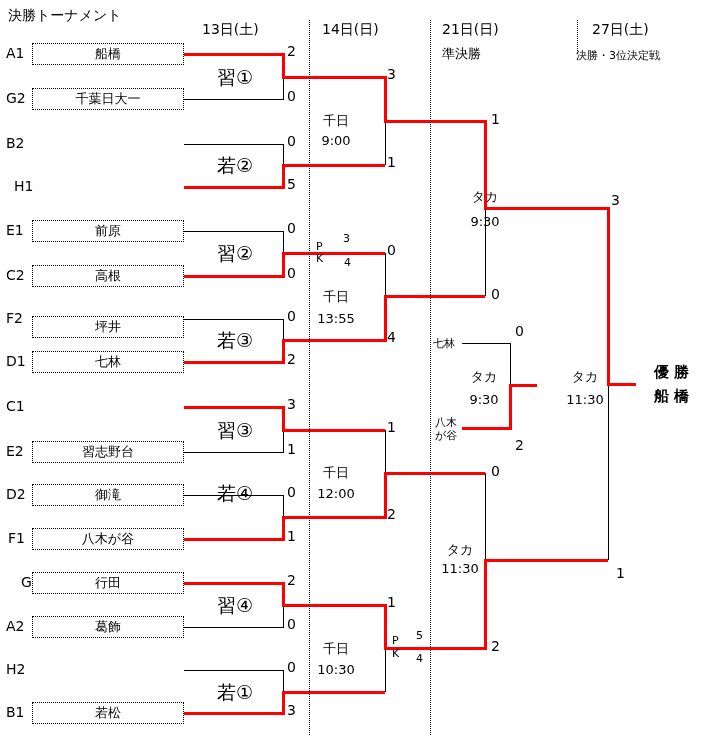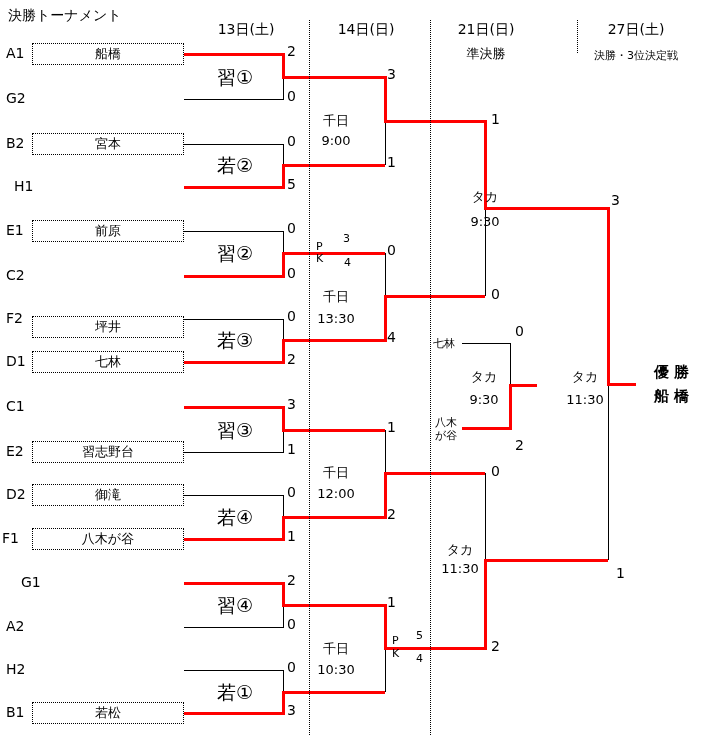--- a/index.html
+++ b/index.html
@@ -11,21 +11,21 @@
   .score{left:287px;width:16px}
   .s2{left:387px;width:16px}
   .s3{left:491px;width:16px}
   .mlabel{position:absolute;left:203px;width:64px;text-align:center;
           font-size:19px;line-height:22px}
   .v{position:absolute;width:52px;text-align:center;font-size:13px;line-height:15px}
   .pk{position:absolute;font-size:11px;line-height:12px}
   .mini{position:absolute;font-size:11px;line-height:13px}
   .champ{position:absolute;left:654px;font-size:15px;font-weight:bold;
          letter-spacing:5px;line-height:15px;white-space:nowrap}
-  .hdr{width:88px;text-align:center}
+  .hdr{width:88px;text-align:left}
   .dot{position:absolute;width:0;border-left:1px dotted #000}
   svg.lines{position:absolute;left:0;top:0}
   .lose{stroke:#000;stroke-width:1;fill:none}
   .win{stroke:#ff0000;stroke-width:3;fill:none}
 </style>
 </head>
 <body>
 
 <div class="stage">
 
@@ -73,38 +73,41 @@
   <div class="t hdr" style="left:592px;top:21px;font-size:14px">27日(土)</div>
   <div class="t hdr" style="left:576px;top:48px;font-size:11px;width:120px">決勝・3位決定戦</div>
 
   <div class="t" style="left:6px;top:45px">A1</div>
   <div class="box" style="top:43px">
       <span>船橋</span>
     </div>
   <div class="t score" style="top:43px">2</div>
 
   <div class="t" style="left:6px;top:90px">G2</div>
+  <div class="box" style="top:88px">
+      <span>千葉日大一</span>
+    </div>
   <div class="t score" style="top:88px">0</div>
 
   <div class="t" style="left:6px;top:135px">B2</div>
-  <div class="box" style="top:133px">
-      <span>宮本</span>
-    </div>
   <div class="t score" style="top:133px">0</div>
 
   <div class="t" style="left:14px;top:178px">H1</div>
   <div class="t score" style="top:176px">5</div>
 
   <div class="t" style="left:6px;top:222px">E1</div>
   <div class="box" style="top:220px">
       <span>前原</span>
     </div>
   <div class="t score" style="top:220px">0</div>
 
   <div class="t" style="left:6px;top:267px">C2</div>
+  <div class="box" style="top:265px">
+      <span>高根</span>
+    </div>
   <div class="t score" style="top:265px">0</div>
 
   <div class="t" style="left:6px;top:310px">F2</div>
   <div class="box" style="top:316px">
       <span>坪井</span>
     </div>
   <div class="t score" style="top:308px">0</div>
 
   <div class="t" style="left:6px;top:353px">D1</div>
   <div class="box" style="top:351px">
@@ -120,64 +123,70 @@
       <span>習志野台</span>
     </div>
   <div class="t score" style="top:441px">1</div>
 
   <div class="t" style="left:6px;top:486px">D2</div>
   <div class="box" style="top:484px">
       <span>御滝</span>
     </div>
   <div class="t score" style="top:484px">0</div>
 
-  <div class="t" style="left:2px;top:530px">F1</div>
+  <div class="t" style="left:8px;top:530px">F1</div>
   <div class="box" style="top:528px">
       <span>八木が谷</span>
     </div>
   <div class="t score" style="top:528px">1</div>
 
   <div class="t" style="left:21px;top:574px">G1</div>
+  <div class="box" style="top:572px">
+      <span>行田</span>
+    </div>
   <div class="t score" style="top:572px">2</div>
 
   <div class="t" style="left:6px;top:618px">A2</div>
+  <div class="box" style="top:616px">
+      <span>葛飾</span>
+    </div>
   <div class="t score" style="top:616px">0</div>
 
   <div class="t" style="left:6px;top:661px">H2</div>
   <div class="t score" style="top:659px">0</div>
 
   <div class="t" style="left:6px;top:704px">B1</div>
   <div class="box" style="top:702px">
       <span>若松</span>
     </div>
   <div class="t score" style="top:702px">3</div>
 
   <div class="mlabel" style="top:66px">習①</div>
   <div class="mlabel" style="top:154px">若②</div>
   <div class="mlabel" style="top:242px">習②</div>
   <div class="mlabel" style="top:329px">若③</div>
   <div class="mlabel" style="top:419px">習③</div>
-  <div class="mlabel" style="top:506px">若④</div>
+  <div class="mlabel" style="top:482px">若④</div>
   <div class="mlabel" style="top:594px">習④</div>
   <div class="mlabel" style="top:681px">若①</div>
 
   <div class="pk" style="left:316px;top:241px">P</div>
   <div class="pk" style="left:343px;top:233px">3</div>
   <div class="pk" style="left:316px;top:253px">K</div>
   <div class="pk" style="left:344px;top:257px">4</div>
 
   <div class="pk" style="left:392px;top:635px">P</div>
   <div class="pk" style="left:416px;top:630px">5</div>
   <div class="pk" style="left:392px;top:648px">K</div>
   <div class="pk" style="left:416px;top:653px">4</div>
 
   <div class="v" style="left:310px;top:113px">千日</div>
   <div class="v" style="left:310px;top:133px">9:00</div>
   <div class="v" style="left:310px;top:289px">千日</div>
-  <div class="v" style="left:310px;top:311px">13:30</div>
+  <div class="v" style="left:310px;top:311px">13:55</div>
   <div class="v" style="left:310px;top:465px">千日</div>
   <div class="v" style="left:310px;top:486px">12:00</div>
   <div class="v" style="left:310px;top:641px">千日</div>
   <div class="v" style="left:310px;top:662px">10:30</div>
 
   <div class="t s2" style="top:66px">3</div>
   <div class="t s2" style="top:154px">1</div>
   <div class="t s2" style="top:242px">0</div>
   <div class="t s2" style="top:329px">4</div>
   <div class="t s2" style="top:419px">1</div>

